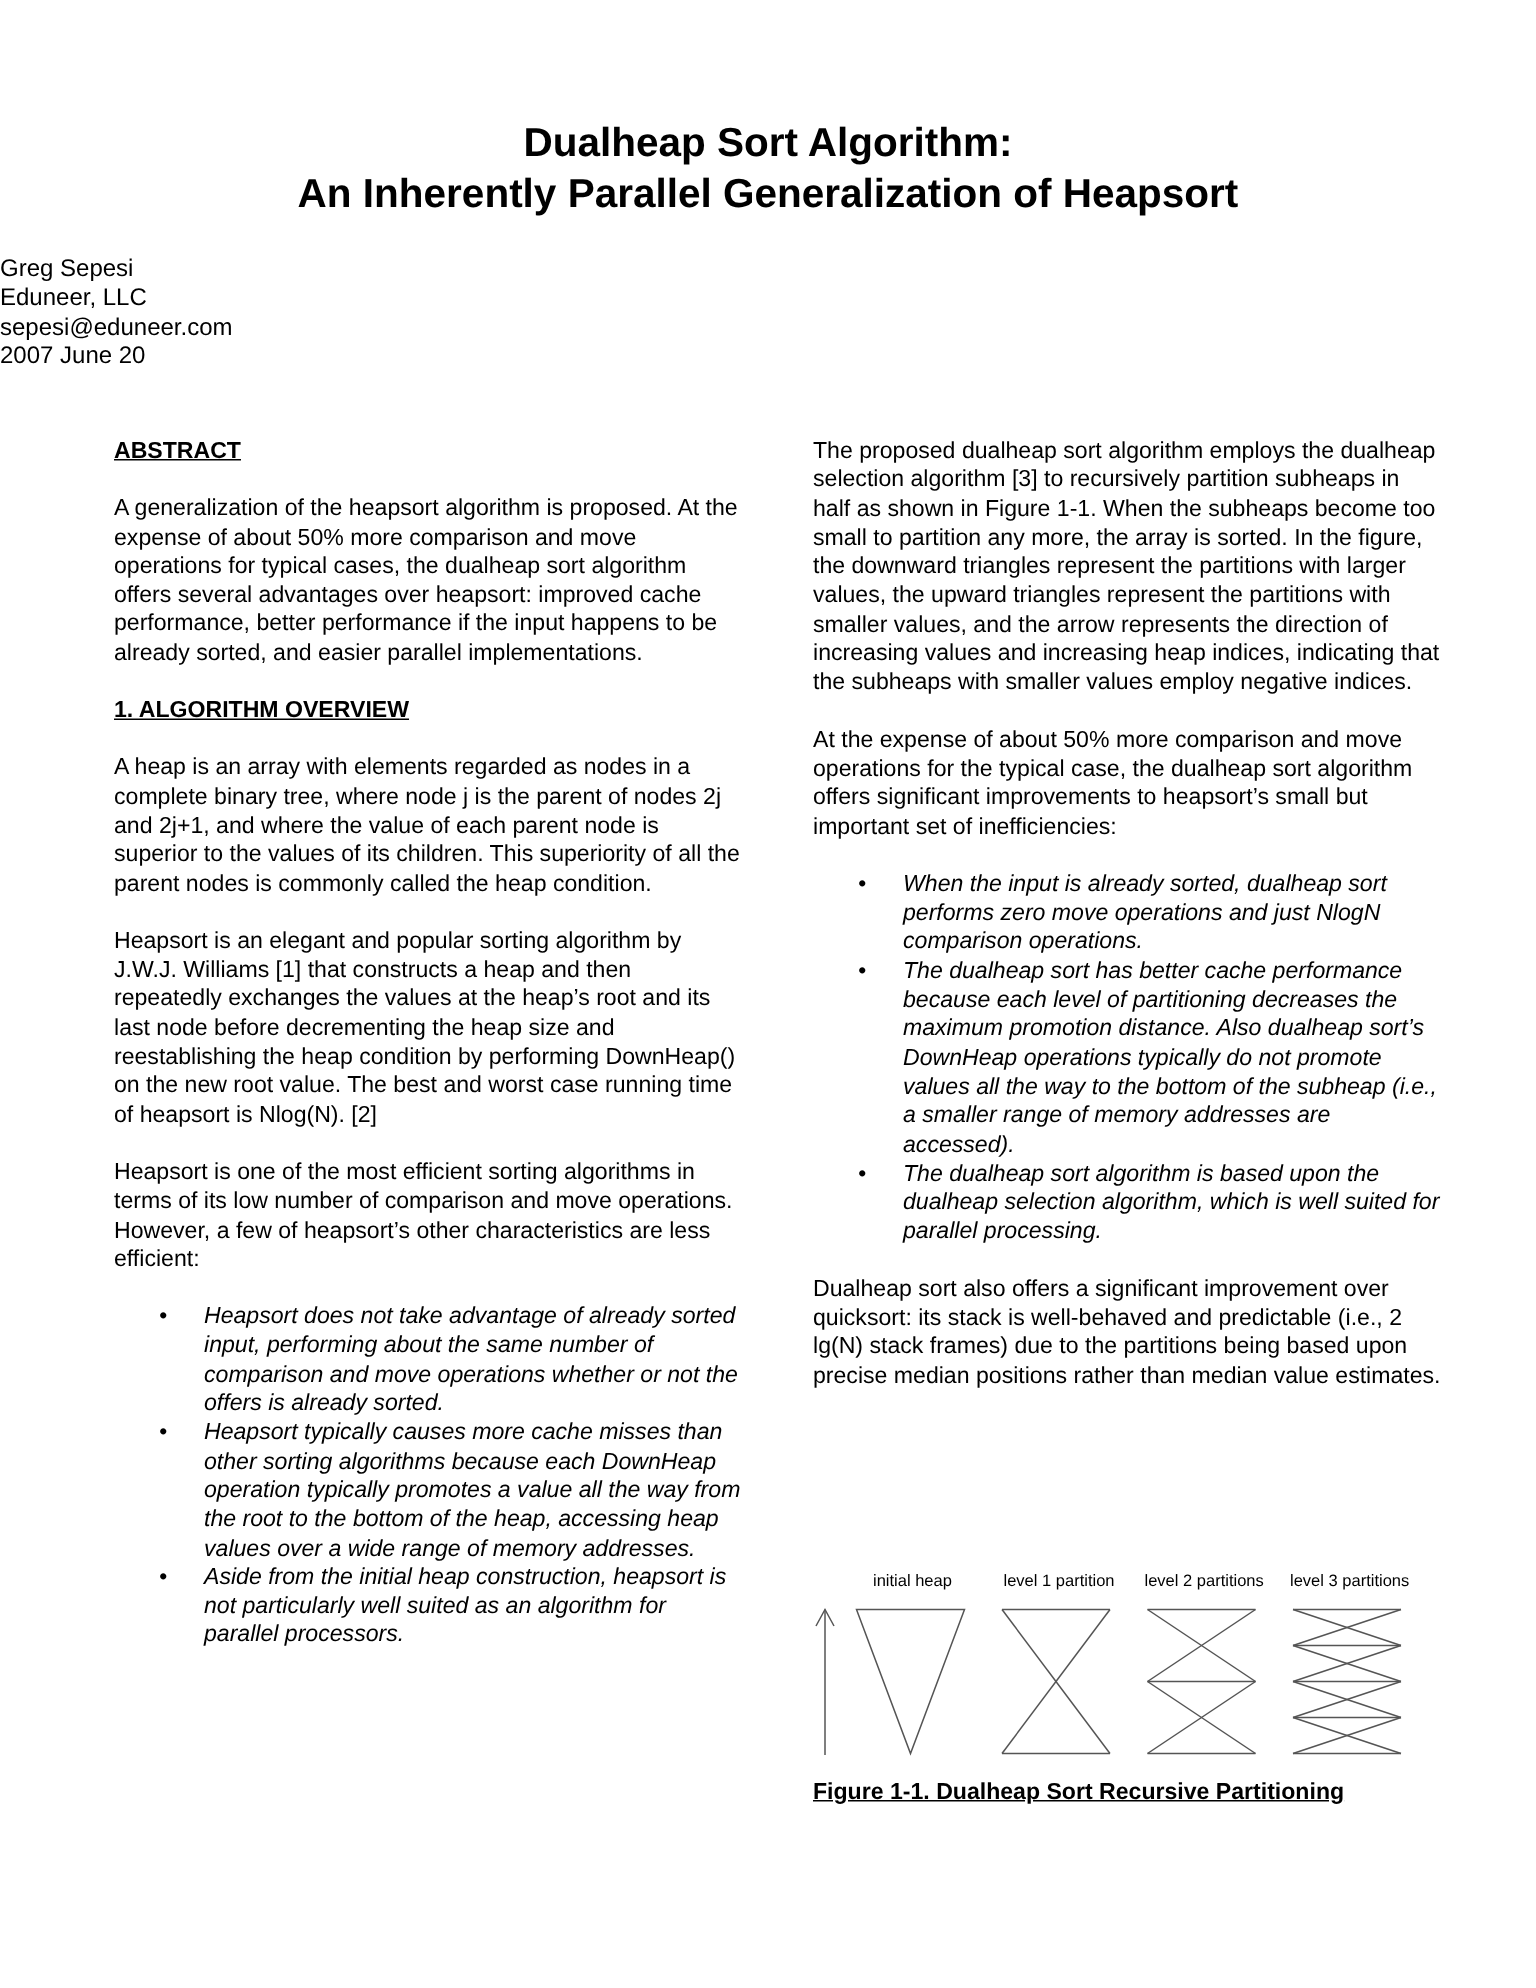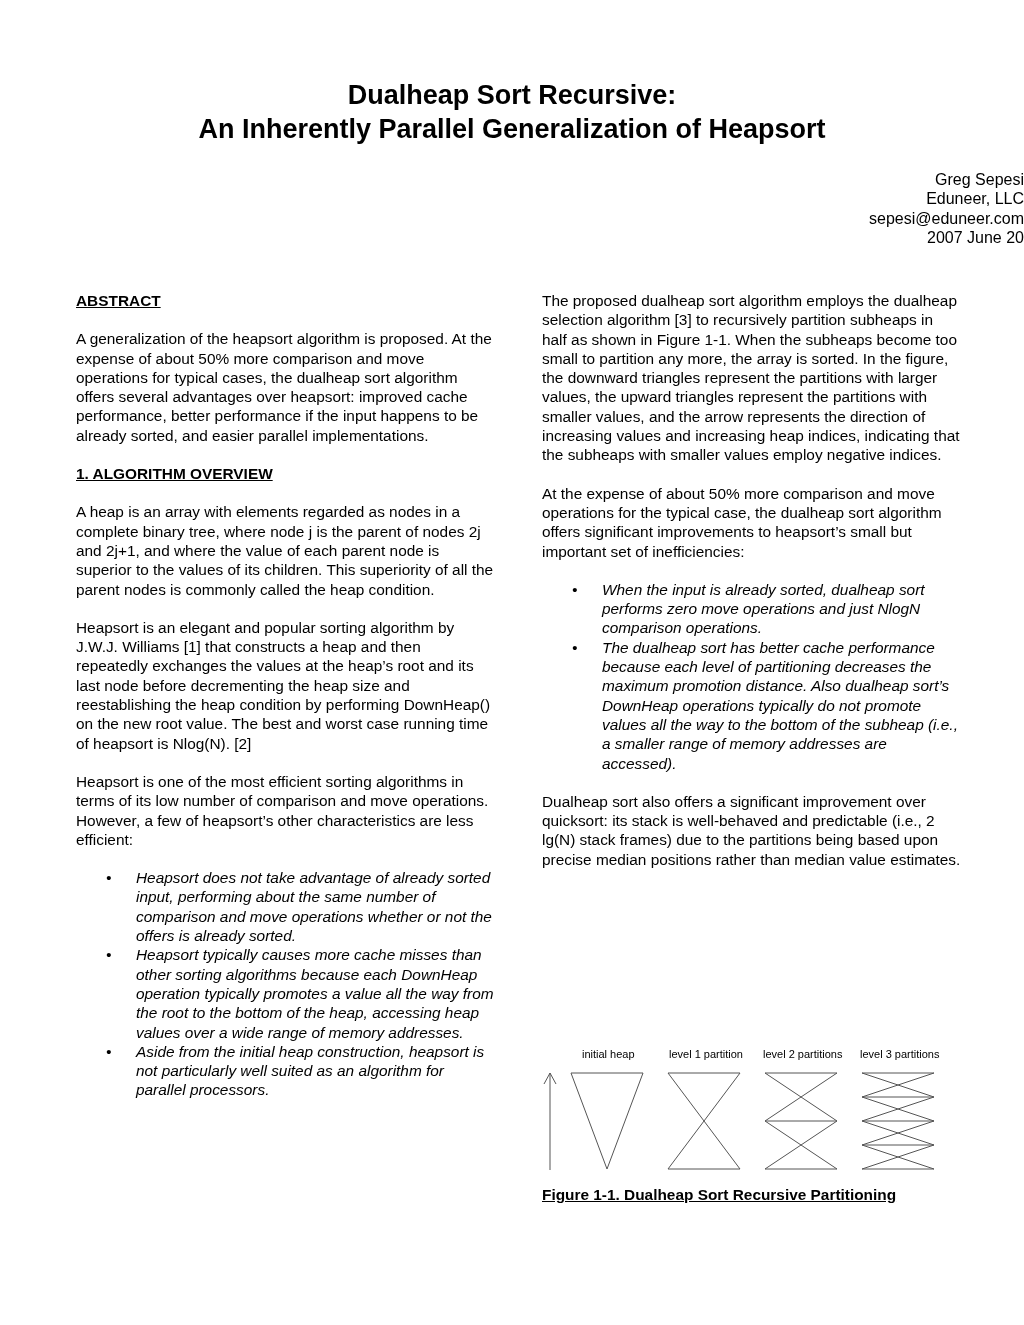--- a/index.html
+++ b/index.html
@@ -1,35 +1,35 @@
 <!DOCTYPE html>
 <html><head>
 <meta charset="utf-8">
 <style>
   html, body { margin: 0; padding: 0; background: #ffffff; }
   body { width: 1024px; height: 1325px; position: relative; font-family: "Liberation Sans", sans-serif; color: #000; overflow: hidden; }
   .title { position: absolute; left: 0; width: 1024px; top: 78px; text-align: center; font-weight: bold; font-size: 27px; line-height: 34px; }
-  .authors { position: absolute; left: 0; width: 1024px; top: 170px; text-align: right; font-size: 16px; line-height: 19.3px; }
+  .authors { position: absolute; left: 0; width: 1024px; top: 170px; text-align: left; font-size: 16px; line-height: 19.3px; }
   .col { position: absolute; font-size: 15.4px; line-height: 19.3px; }
   .col-left { left: 76px; top: 291px; width: 420px; }
   .col-right { left: 542px; top: 291px; width: 420px; }
   .p { margin: 0 0 19px 0; }
   .h { font-weight: bold; margin: 0 0 19px 0; text-decoration: underline; }
   ul { margin: 0 0 19px 0; padding: 0; list-style: none; font-style: italic; }
   li { position: relative; padding-left: 60px; margin: 0; }
   li::before { content: "\2022"; position: absolute; left: 30px; top: 0; }
   .figure { position: absolute; left: 542px; top: 1046px; width: 400px; height: 130px; }
   .figure .label { position: absolute; top: 2px; font-size: 11px; white-space: nowrap; }
   .caption { position: absolute; left: 542px; top: 1186px; font-weight: bold; font-size: 15.4px; text-decoration: underline; white-space: nowrap; }
 </style>
 </head>
 <body>
 
 <div class="title">
-  <div>Dualheap Sort Recursive:</div>
+  <div>Dualheap Sort Algorithm:</div>
   <div>An Inherently Parallel Generalization of Heapsort</div>
 </div>
 
 <div class="authors">
   <div>Greg Sepesi</div>
   <div>Eduneer, LLC</div>
   <div>sepesi@eduneer.com</div>
   <div>2007 June 20</div>
 </div>
 
@@ -46,20 +46,21 @@
     <li>Aside from the initial heap construction, heapsort is not particularly well suited as an algorithm for parallel processors.</li>
   </ul>
 </div>
 
 <div class="col col-right">
   <p class="p">The proposed dualheap sort algorithm employs the dualheap selection algorithm [3] to recursively partition subheaps in half as shown in Figure 1-1.  When the subheaps become too small to partition any more, the array is sorted.  In the figure, the downward triangles represent the partitions with larger values, the upward triangles represent the partitions with smaller values, and the arrow represents the direction of increasing values and increasing heap indices, indicating that the subheaps with smaller values employ negative indices.</p>
   <p class="p">At the expense of about 50% more comparison and move operations for the typical case, the dualheap sort algorithm offers significant improvements to heapsort’s small but important set of inefficiencies:</p>
   <ul>
     <li>When the input is already sorted, dualheap sort performs zero move operations and just NlogN comparison operations.</li>
     <li>The dualheap sort has better cache performance because each level of partitioning decreases the maximum promotion distance.  Also dualheap sort’s DownHeap operations typically do not promote values all the way to the bottom of the subheap (i.e., a smaller range of memory addresses are accessed).</li>
+    <li>The dualheap sort algorithm is based upon the dualheap selection algorithm, which is well suited for parallel processing.</li>
   </ul>
   <p class="p">Dualheap sort also offers a significant improvement over quicksort: its stack is well-behaved and predictable (i.e., 2 lg(N) stack frames) due to the partitions being based upon precise median positions rather than median value estimates.</p>
 </div>
 
 <div class="figure">
   <span class="label" style="left:40px">initial heap</span>
   <span class="label" style="left:127px">level 1 partition</span>
   <span class="label" style="left:221px">level 2 partitions</span>
   <span class="label" style="left:318px">level 3 partitions</span>
   <svg width="400" height="130" style="position:absolute;left:0;top:0" stroke="#555" stroke-width="1" fill="none">

